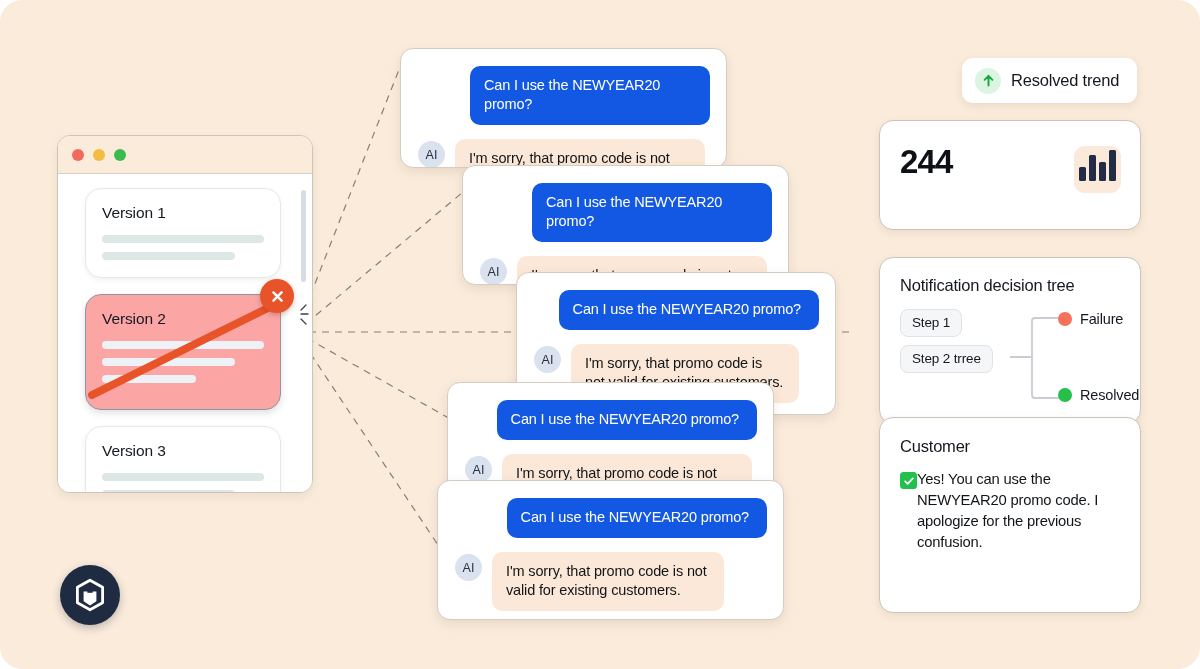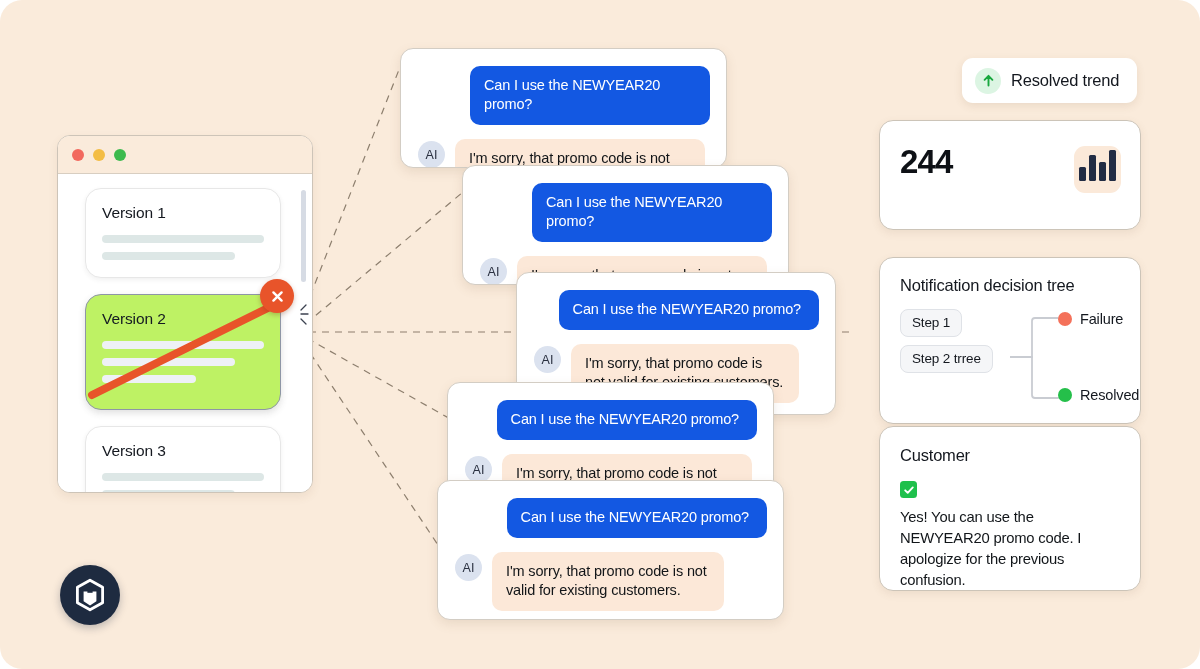--- a/index.html
+++ b/index.html
@@ -85,21 +85,21 @@
     letter-spacing: -0.1px;
     margin-bottom: 13px;
   }
   .ph-line { height: 8px; border-radius: 5px; background: #dde7e6; margin-bottom: 9px; }
   .ph-line:last-child { margin-bottom: 0; }
   .ph-w100 { width: 100%; }
   .ph-w82  { width: 82%; }
   .ph-w58  { width: 58%; }
 
   .version-card.selected {
-    background: #bef264;
+    background: #fca5a5;
     border: 1px solid #8e96a6;
     box-shadow: 0 3px 7px rgba(60,60,60,0.16);
     overflow: visible;
   }
   .version-card.selected .vlabel { color: #141a22; }
   .version-card.selected .ph-line { background: #eef1f6; }
 
   #strike {
     position: absolute;
     left: -4px; top: -6px;
@@ -212,21 +212,21 @@
     position: absolute;
     left: 879px;
     width: 262px;
     background: #ffffff;
     border: 1px solid #ccc4b8;
     border-radius: 14px;
     box-shadow: 0 3px 9px rgba(120,90,60,0.10);
   }
   #panel-affected { top: 120px; height: 110px; padding: 19px 19px 0 20px; }
   #panel-tree     { top: 257px; height: 167px; padding: 18px 19px 0 20px; }
-  #panel-customer { top: 426px; height: 165px; padding: 19px 19px 0 20px; }
+  #panel-customer { top: 417px; height: 196px; padding: 19px 19px 0 20px; }
 
   .panel-title { font-size: 16.5px; color: #14181f; letter-spacing: -0.2px; }
   #affected-value {
     font-size: 33px; font-weight: bold;
     color: #0e1116; letter-spacing: -0.8px;
     margin-top: 3px;
   }
   #chart-icon-box {
     position: absolute;
     right: 19px; top: 25px;
@@ -257,23 +257,22 @@
   .leaf {
     position: absolute;
     display: flex; align-items: center; gap: 8px;
   }
   .leaf-dot { width: 14px; height: 14px; border-radius: 50%; }
   .leaf-label { font-size: 14.5px; color: #14181f; letter-spacing: -0.15px; }
   #leaf-failure  { left: 158px; top: 2px; }
   #leaf-resolved { left: 158px; top: 78px; }
 
   #customer-msg {
-    display: flex; gap: 9px;
+    display: flex; 
     margin-top: 13px;
-    flex-direction: column;
   }
   #check-icon {
     flex: 0 0 auto;
     width: 17px; height: 17px;
     border-radius: 3.5px;
     background: #1fc04c;
     display: flex; align-items: center; justify-content: center;
     margin-top: 3px;
   }
   #customer-text {

